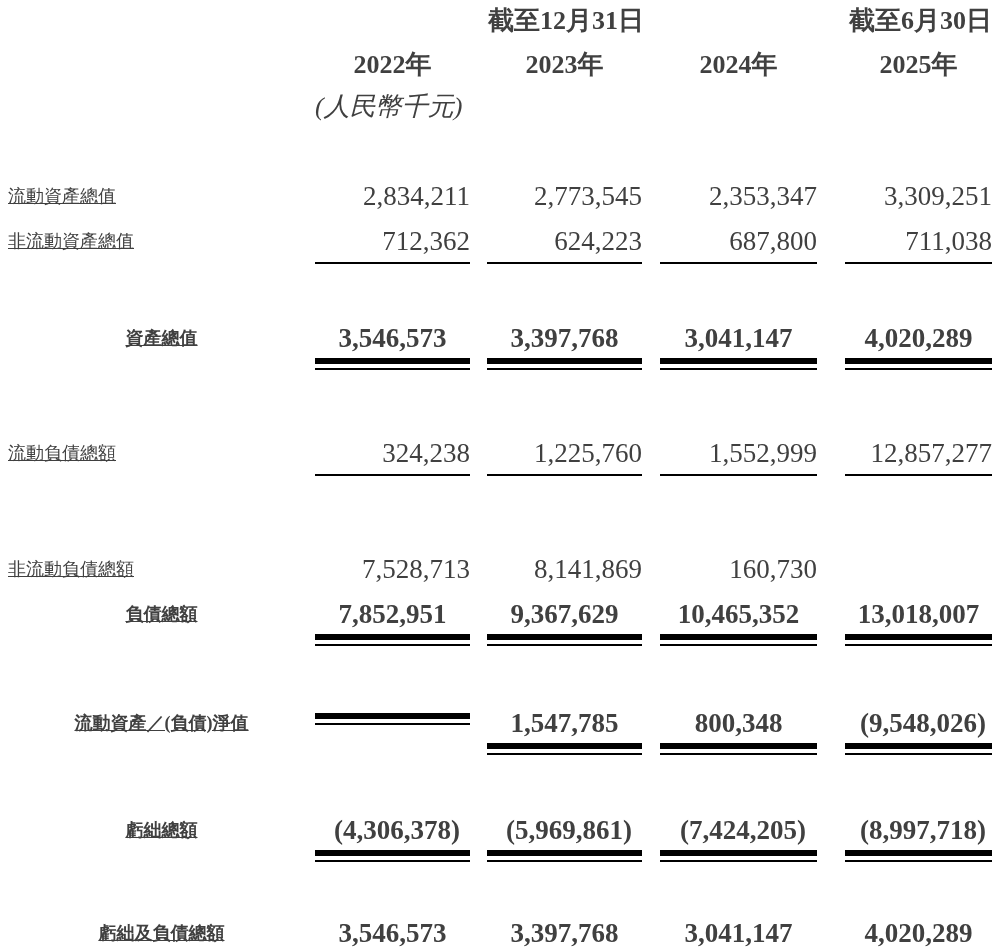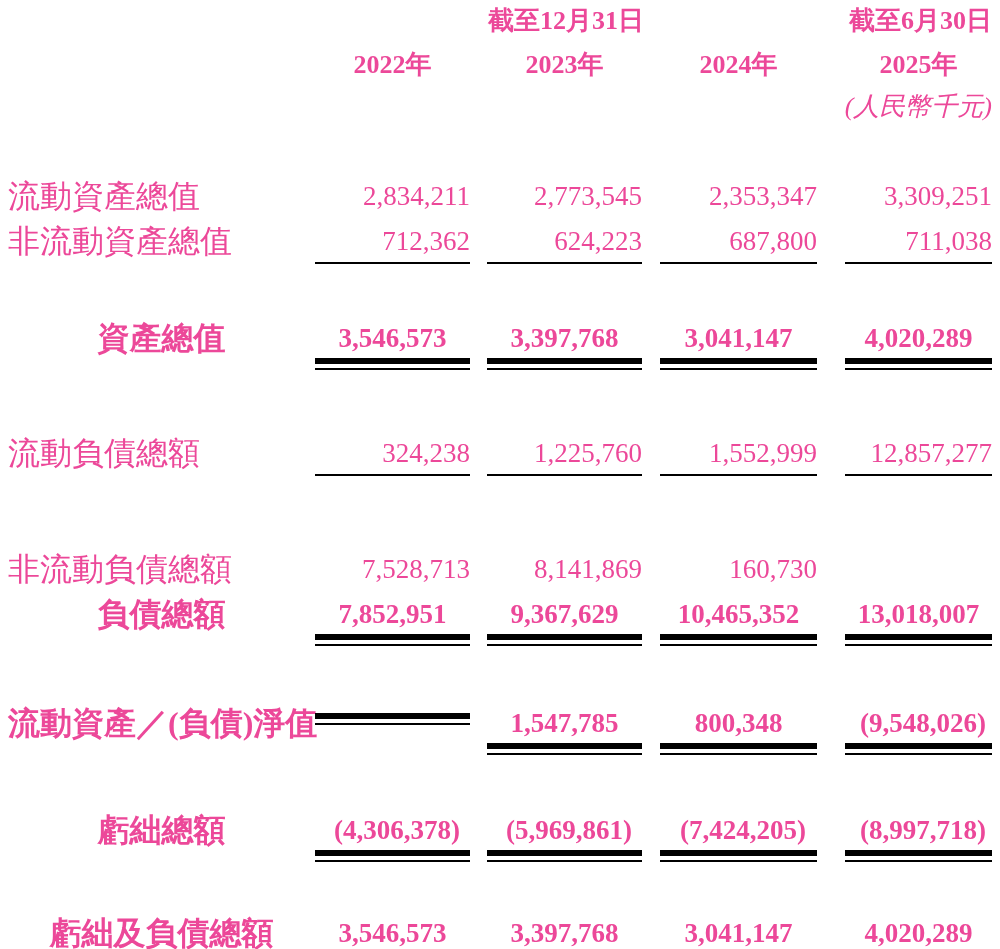--- a/index.html
+++ b/index.html
@@ -2,43 +2,43 @@
 <html><head>
 <meta charset="utf-8">
 <style>
   html,body { margin:0; padding:0; background:#ffffff; }
   .page {
     position:relative;
     width:1000px; height:949px;
     box-sizing:border-box;
     padding:6px 8px 0 8px;
     font-family:"Liberation Serif","DejaVu Serif",serif;
-    color:#ec4899;
+    color:#404040;
     overflow:hidden;
   }
   .row { display:flex; align-items:flex-start; }
   .c { box-sizing:border-box; flex:none; }
-  .lab { width:307px; font-size:32px; line-height:30px; white-space:nowrap; }
+  .lab { width:307px; font-size:18px; line-height:30px; white-space:nowrap;text-decoration:underline; }
   .n1 { width:155px; }
   .n2 { width:155px; margin-left:17px; }
   .n3 { width:157px; margin-left:18px; }
   .n4 { width:147px; margin-left:28px; }
   .num { font-size:27px; line-height:30px; text-align:right; white-space:nowrap; }
   .num.neg { margin-right:-9px; }
   .bold .lab, .bold .num { font-weight:bold;text-align:center; }
   .rule-single { height:6px; border-bottom:2px solid #000; }
   .rule-double { margin-top:5px; height:4px; border-top:6px solid #000; border-bottom:2px solid #000; }
 
   .head1 { font-size:26px; line-height:30px; font-weight:bold; }
   .head1 .span3 { width:502px; text-align:center; white-space:nowrap; }
   .head1 .jun { width:147px; margin-left:28px; text-align:right; white-space:nowrap; }
   .head2 { margin-top:14px; font-size:26px; line-height:30px; font-weight:bold; }
   .head2 .yr { text-align:center; white-space:nowrap; }
   .head3 { margin-top:12px; }
-  .head3 .unit { width:677px; text-align:right; font-size:26px; line-height:30px; font-style:italic; white-space:nowrap; }
+  .head3 .unit { width:677px; text-align:left; font-size:26px; line-height:30px; font-style:italic; white-space:nowrap; }
 </style>
 </head>
 <body>
 
 <div class="page">
 
   <div class="row head1">
     <div class="c lab"></div>
     <div class="c span3">截至12月31日</div>
     <div class="c jun">截至6月30日</div>

